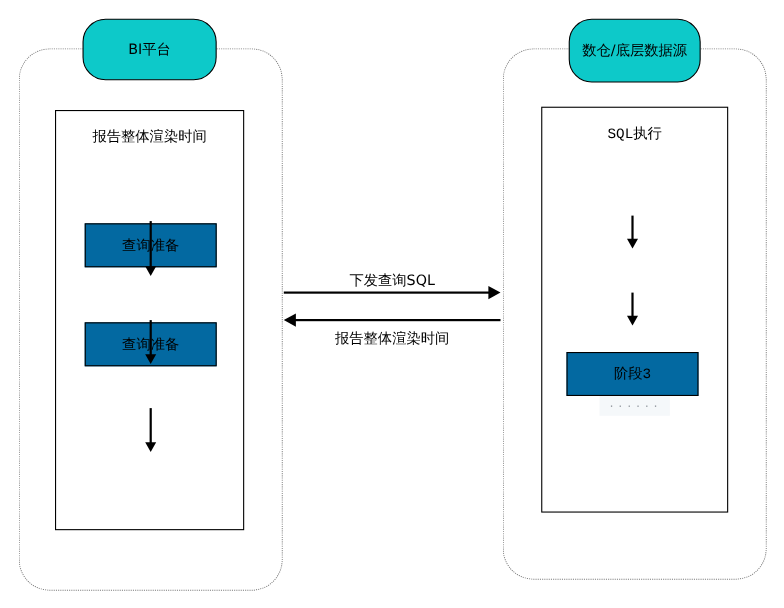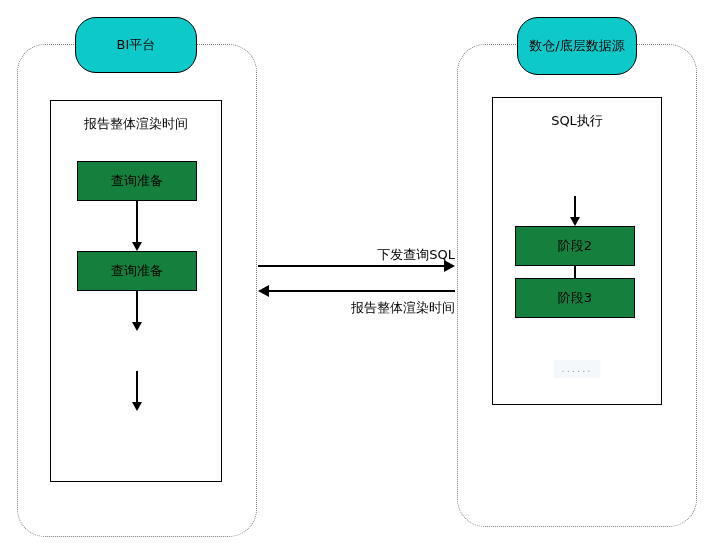--- a/index.html
+++ b/index.html
@@ -45,41 +45,42 @@
 
   
   .outer-box {
     position: absolute;
     border: 1px solid var(--shape-border, #000);
     background: #fff;
     box-sizing: border-box;
     z-index: 1;
   }
   .outer-box.left  { left: 50px;  top: 100px; width: 172px; height: 382px; }
-  .outer-box.right { left: 492px; top: 97px;  width: 170px; height: 308px; }
+  .outer-box.right { left: 492px; top: 97px;  width: 170px; height: 369px; font-family: Liberation Mono, monospace; }
   .outer-title {
     position: absolute;
     left: 0; right: 0;
     top: 14px;
     text-align: center;
     font-size: 13px;
   }
 
   
   .step {
     position: absolute;
     width: 120px;
     height: 40px;
     border: 1px solid var(--shape-border, #000);
-    background: #15803d;
+    background: #0369a1;
     box-sizing: border-box;
     display: flex;
     align-items: center;
     justify-content: center;
     font-size: 13px;
+    margin-top: 42px;
   }
   .outer-box.left  .step { left: 26px; }
   .outer-box.right .step { left: 22px; }
 
   
   .v-arrow { position: absolute; width: 12px; }
   .v-arrow .line {
     position: absolute; left: 50%; top: 0; bottom: 7px;
     width: 1.5px; margin-left: -0.75px; background: #000;
   }
@@ -102,21 +103,21 @@
     position: absolute; top: 50%; width: 0; height: 0; margin-top: -6px;
     border-top: 6px solid transparent;
     border-bottom: 6px solid transparent;
   }
   .h-arrow.to-right .head { right: 0; border-left: 11px solid #000; }
   .h-arrow.to-left  .head { left: 0;  border-right: 11px solid #000; }
 
   .flow-label {
     position: absolute;
     width: 197px;
-    text-align: right;
+    text-align: center;
     font-size: 13px;
     z-index: 1;
   }
 
   
   .ellipsis {
     position: absolute;
     left: 50%;
     transform: translateX(-50%);
     top: 262px;
@@ -178,21 +179,20 @@
   </div>
 
   <div class="outer-box right">
     <div class="outer-title">SQL执行</div>
 
     <div class="v-arrow" style="left:76px; top:98px; height:30px">
       <div class="line"></div>
         <div class="head"></div>
     </div>
 
-    <div class="step" style="top:128px">阶段2</div>
     <div class="v-arrow" style="left:76px; top:168px; height:30px">
       <div class="line"></div>
         <div class="head"></div>
     </div>
 
     <div class="step" style="top:180px">阶段3</div>
 
     <div class="ellipsis">......</div>
 
   </div>

